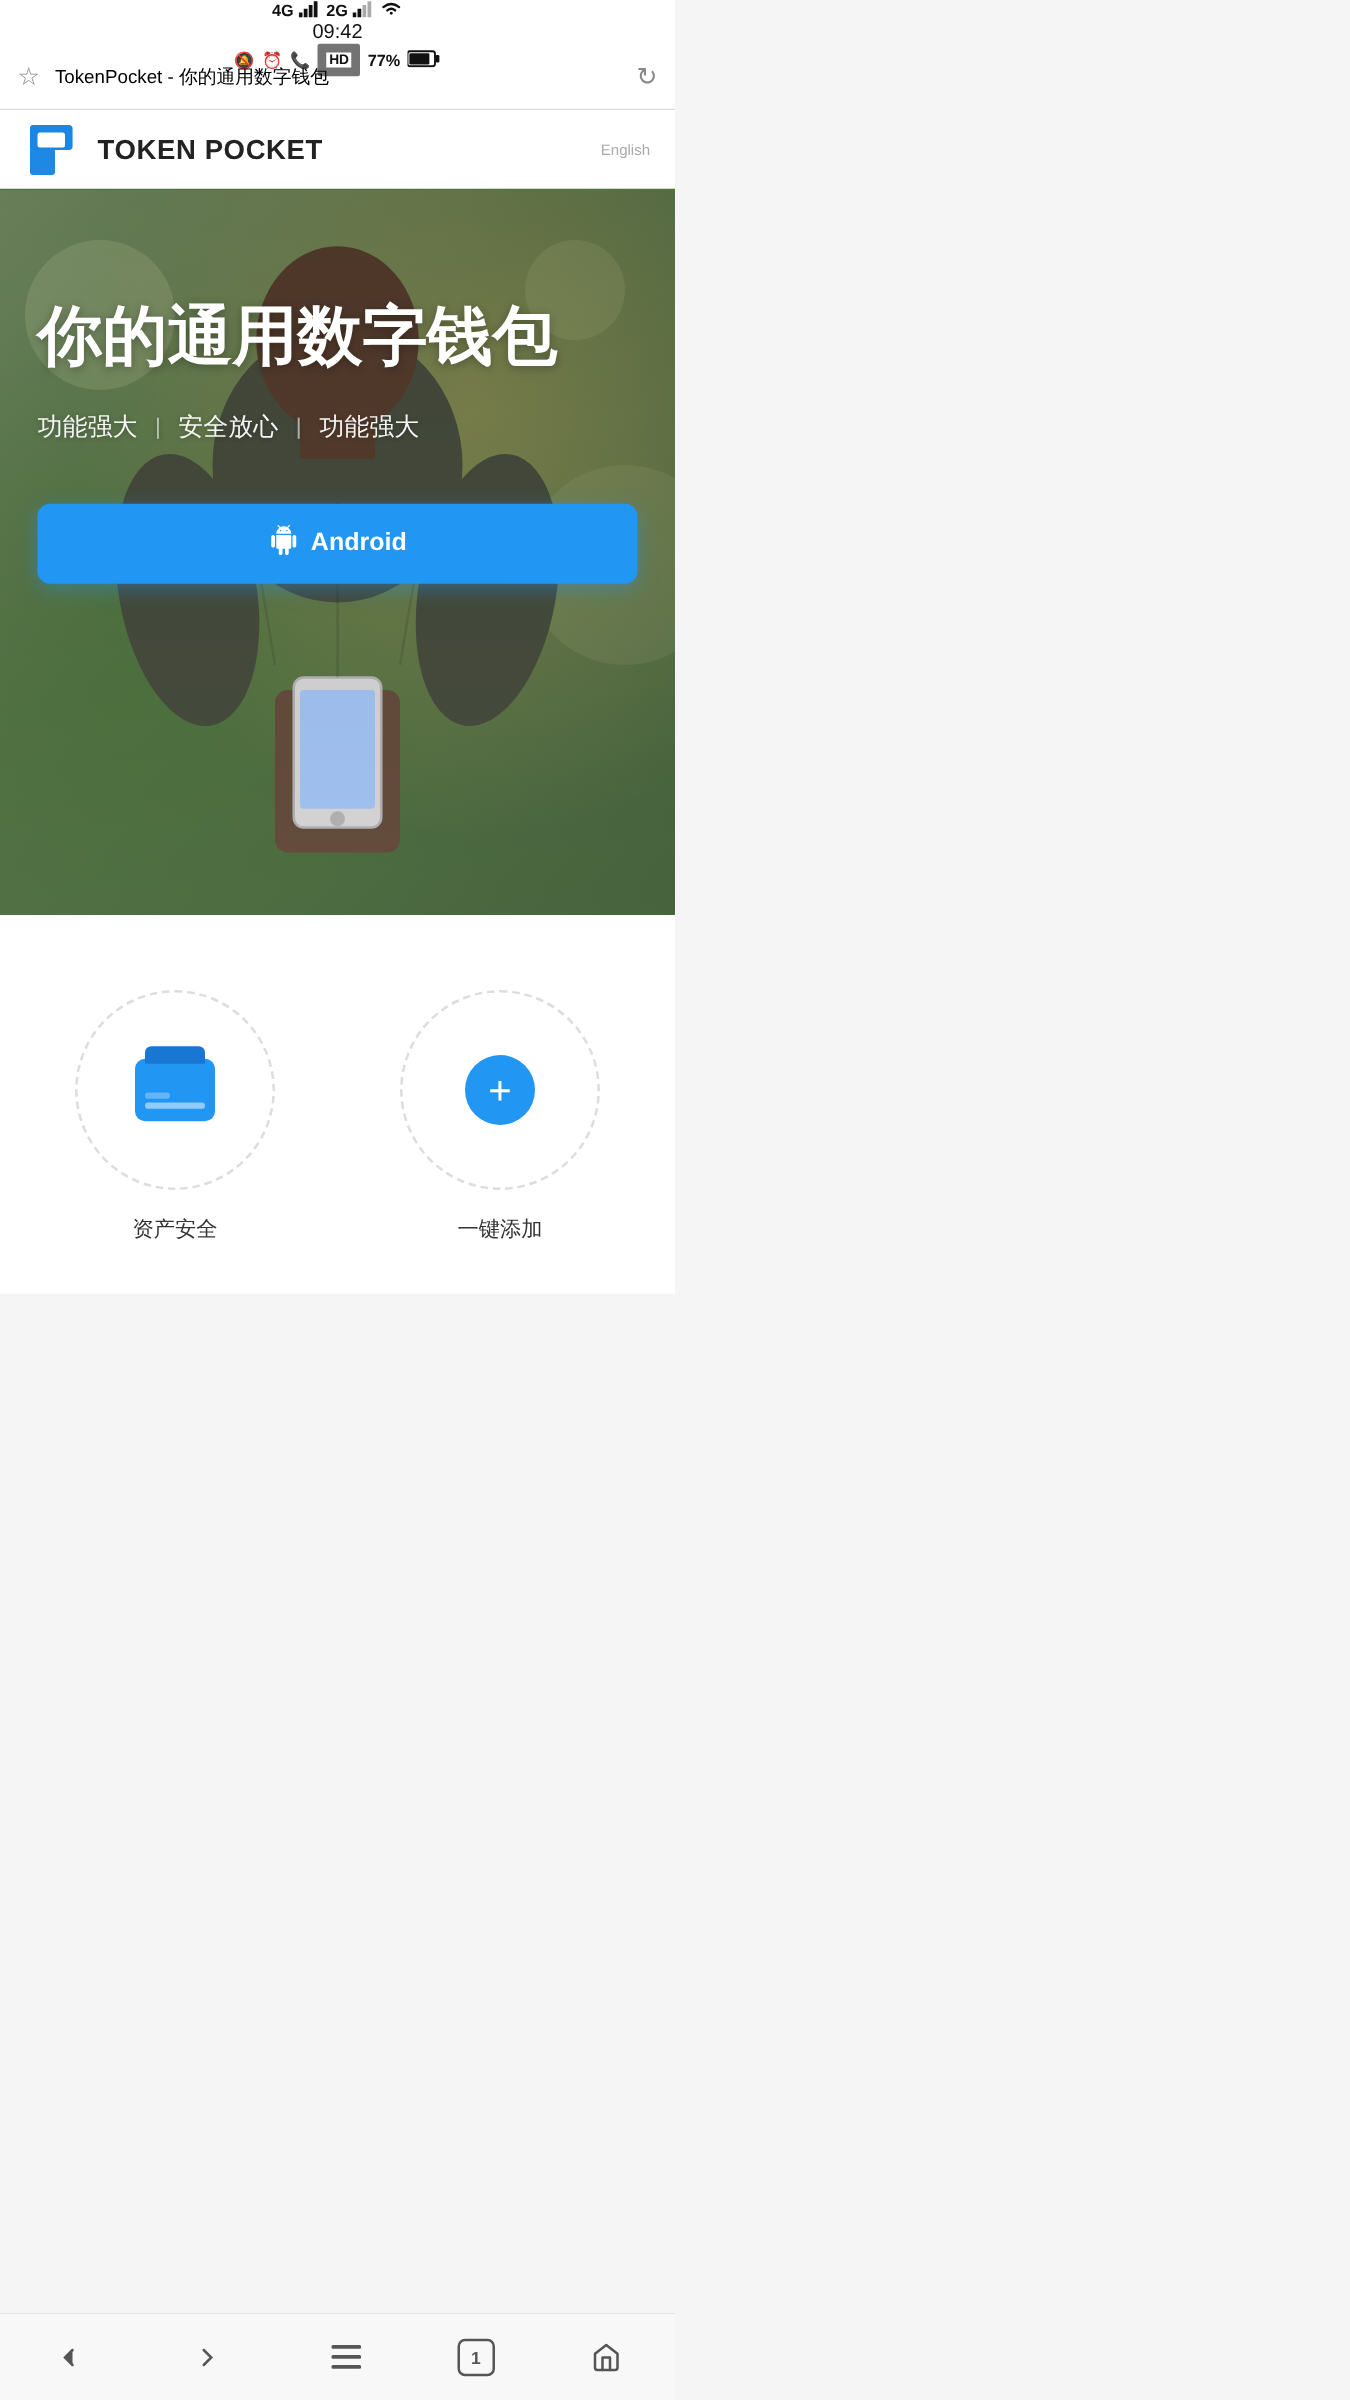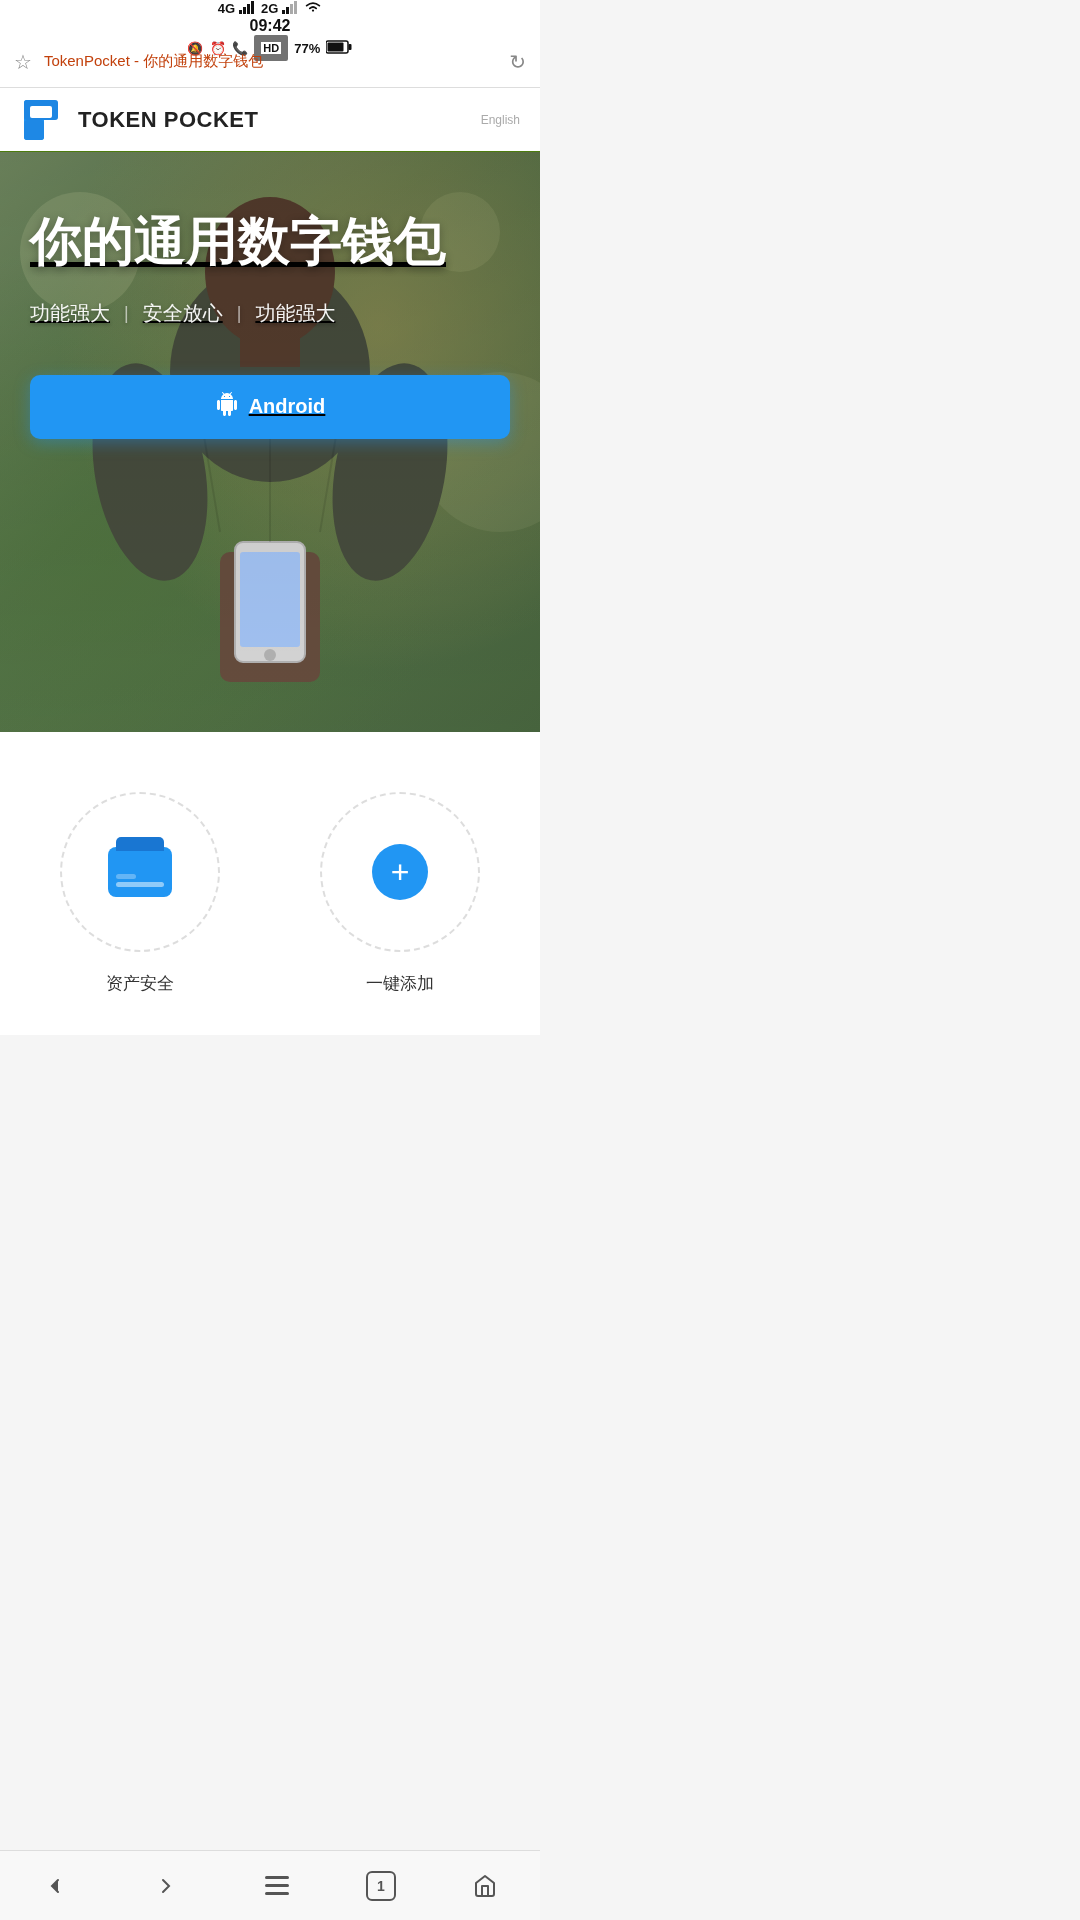--- a/index.html
+++ b/index.html
@@ -21,42 +21,42 @@
       display: flex;
       align-items: center;
       justify-content: space-between;
       padding: 0 14px;
       font-size: 13px;
       font-weight: 600;
       color: #111;
       flex-direction: column;
     }
     .status-left { display: flex; align-items: center; gap: 4px; }
-    .status-center { font-size: 16px; font-weight: 700; }
+    .status-center { font-size: 16px; font-weight: 400; }
     .status-right { display: flex; align-items: center; gap: 6px; font-size: 13px; }
 
     
     .address-bar {
       width: 100%;
       height: 52px;
       background: #fff;
       border-bottom: 1px solid #ddd;
       display: flex;
       align-items: center;
       padding: 0 14px;
       gap: 12px;
     }
     .address-bar-star {
       font-size: 20px;
       color: #888;
     }
     .address-bar-url {
       flex: 1;
       font-size: 15px;
-      color: #c2410c;
+      color: #000000;
     }
     .address-bar-reload {
       font-size: 20px;
       color: #888;
     }
 
     
     .nav-bar {
       width: 100%;
       height: 64px;
@@ -112,22 +112,21 @@
       height: 100%;
     }
     .hero-overlay {
       position: absolute;
       inset: 0;
       background: linear-gradient(to bottom, rgba(0,0,0,0.15) 0%, rgba(0,0,0,0.05) 100%);
     }
     .hero-content {
       position: relative;
       z-index: 2;
-      padding: 60px 30px 40px;
-      text-decoration: underline;
+      padding: 88px 30px 40px;
     }
     .hero-title {
       font-size: 52px;
       font-weight: 800;
       color: #fff;
       line-height: 1.15;
       margin-bottom: 28px;
       text-shadow: 0 2px 8px rgba(0,0,0,0.3);
     }
     .hero-subtitle {

